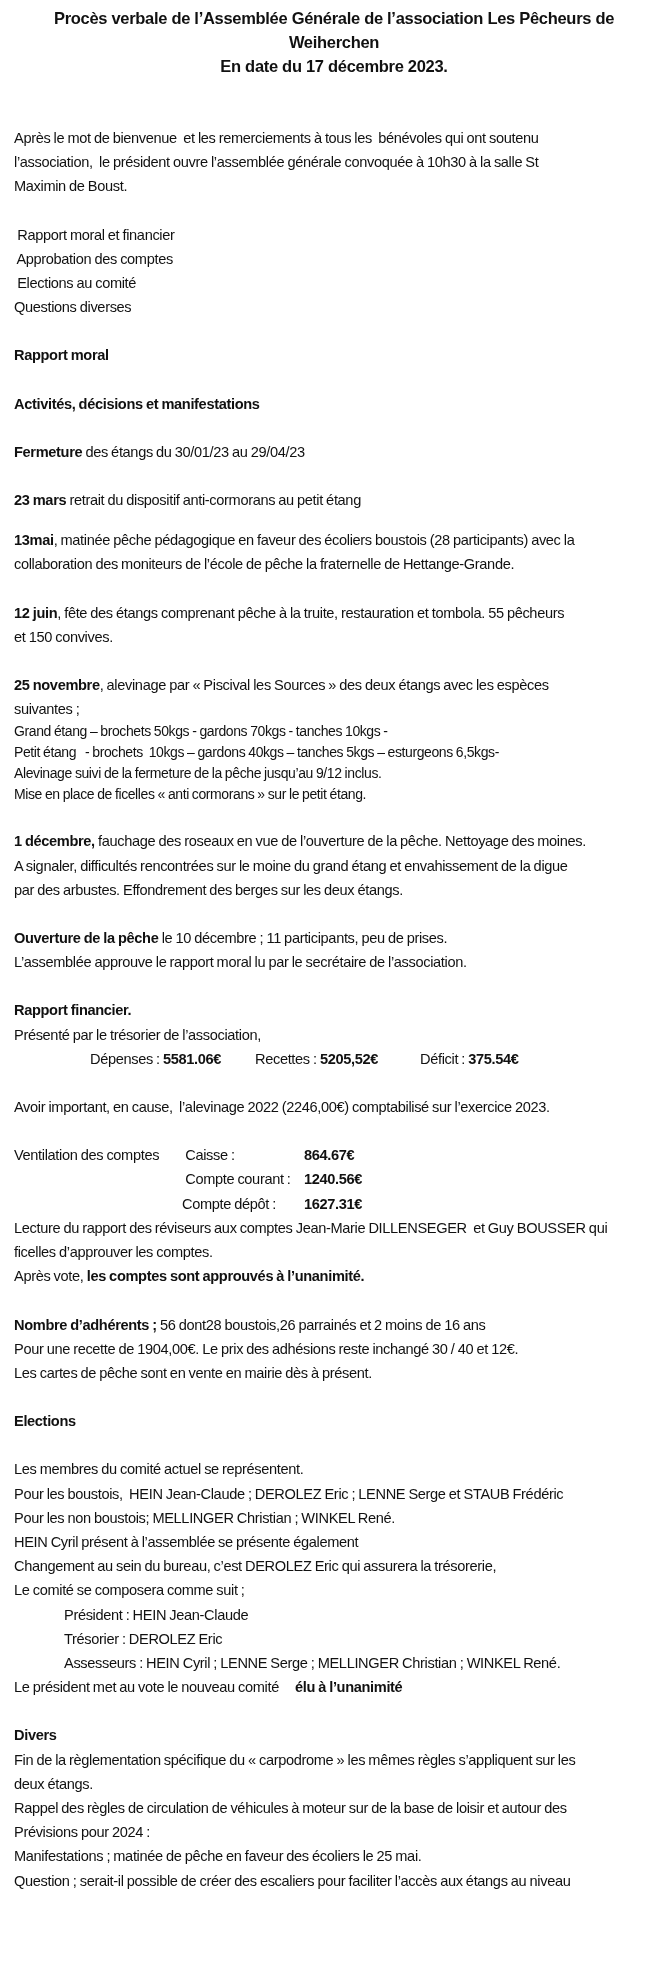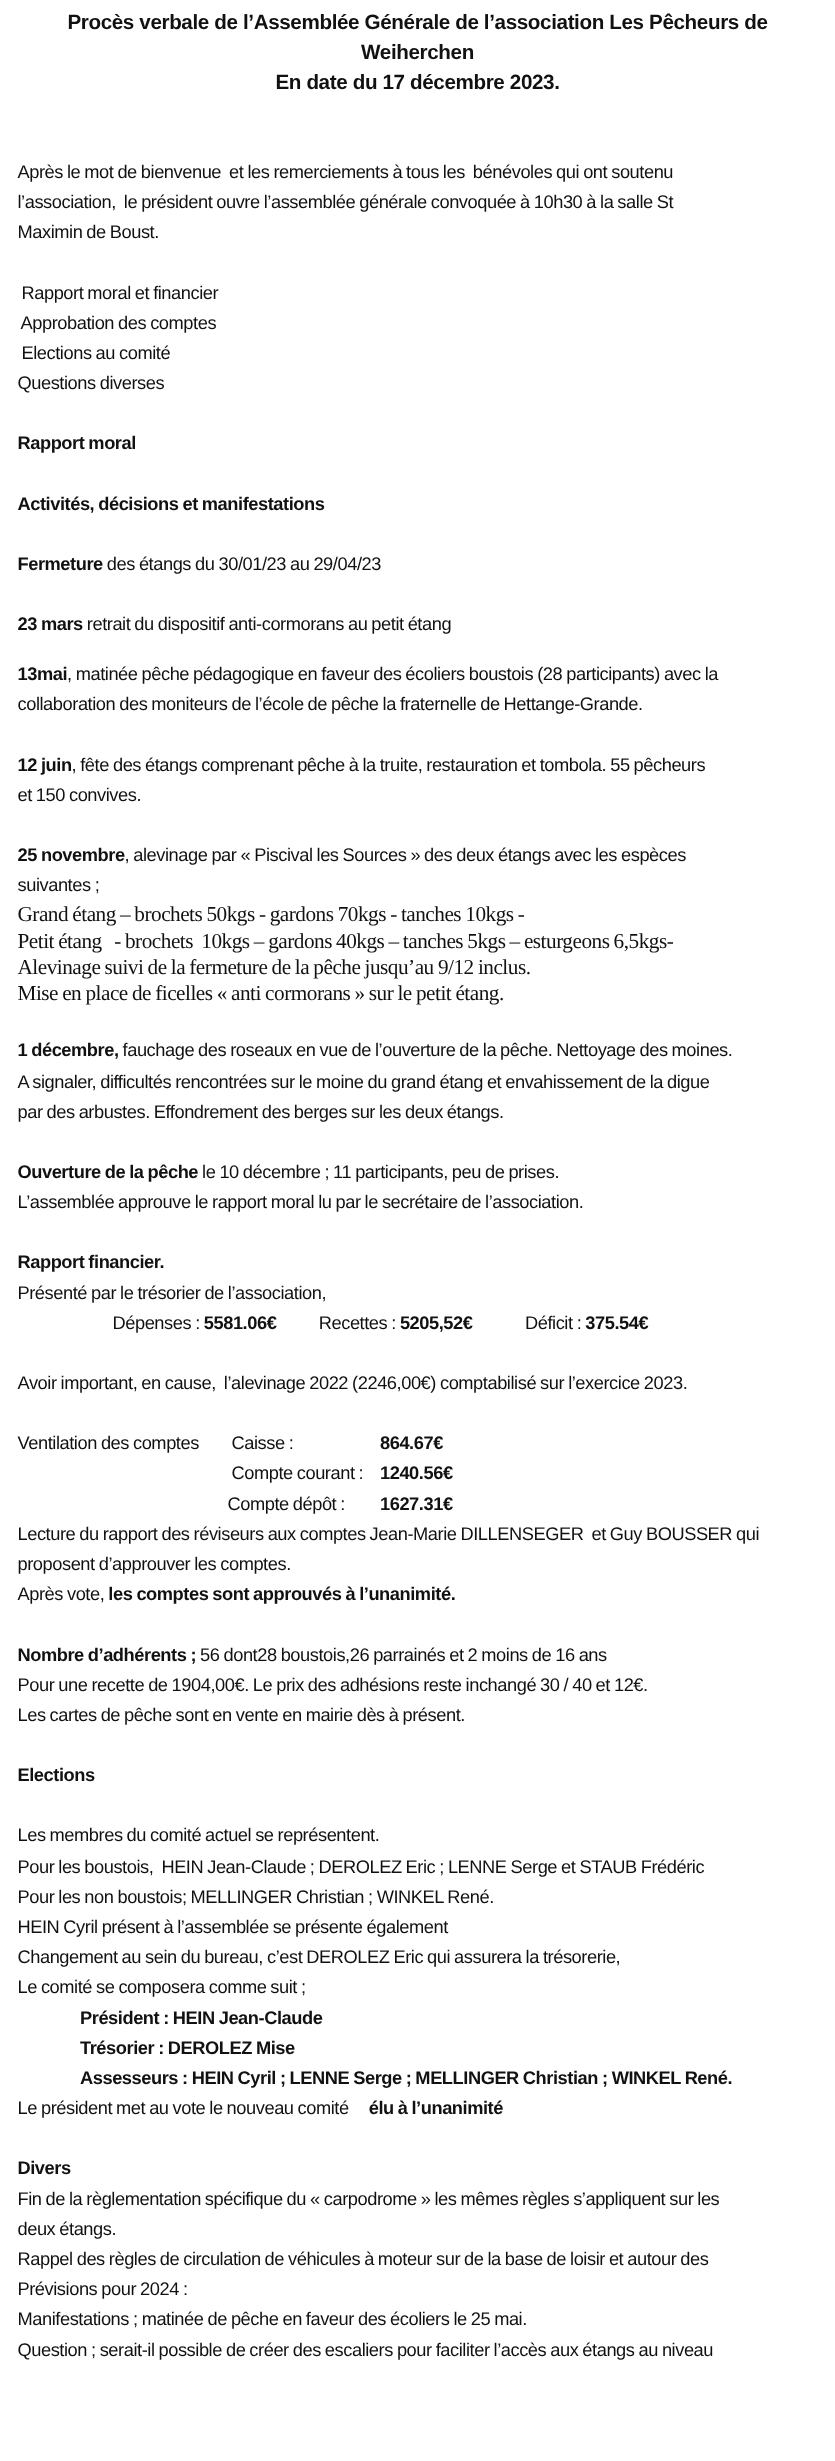--- a/index.html
+++ b/index.html
@@ -26,31 +26,30 @@
     letter-spacing: -0.3px;
   }
   .title-block .tl { display: block; }
   .body-text {
     font-size: 14.6px;
     line-height: 24.2px;
     letter-spacing: -0.35px;
     word-spacing: -0.5px;
   }
   .small-text {
-    font-size: 17px;
+    font-size: 14px;
     line-height: 21px;
     letter-spacing: -0.4px;
-    font-family: Liberation Serif, serif;
   }
   .line { display: block; white-space: pre; }
   b, .b { font-weight: bold; }
   .gap-s { height: 16px; }
   .gap-m { height: 24px; }
   .gap-l { height: 48px; }
-  .indent2 { padding-left: 50px; font-weight: bold; }
+  .indent2 { padding-left: 50px; }
   .fin-row {
     display: flex;
     padding-left: 76px;
   }
   .fin-row .cell { width: 165px; }
   .vent {
     display: grid;
     grid-template-columns: 168px 122px 70px;
   }
   .vent .lbl { white-space: pre; }
@@ -150,21 +149,21 @@
       <span class="lbl"> Caisse :</span>
       <span class="val">864.67€</span>
       <span></span>
       <span class="lbl"> Compte courant :</span>
       <span class="val">1240.56€</span>
       <span></span>
       <span class="lbl">Compte dépôt :</span>
       <span class="val">1627.31€</span>
     </div>
     <span class="line">Lecture du rapport des réviseurs aux comptes Jean-Marie DILLENSEGER  et Guy BOUSSER qui</span>
-    <span class="line">proposent d’approuver les comptes.</span>
+    <span class="line">ficelles d’approuver les comptes.</span>
     <span class="line"><span>Après vote, </span><b>les comptes sont approuvés à l’unanimité.</b></span>
 
     <div class="gap-m"></div>
 
     <div>
       <span class="line"><b>Nombre d’adhérents ;</b><span> 56 dont28 boustois,26 parrainés et 2 moins de 16 ans</span></span>
       <span class="line">Pour une recette de 1904,00€. Le prix des adhésions reste inchangé 30 / 40 et 12€.</span>
       <span class="line">Les cartes de pêche sont en vente en mairie dès à présent.</span>
     </div>
 
@@ -174,21 +173,21 @@
     <div class="gap-m"></div>
     <div>
       <span class="line">Les membres du comité actuel se représentent.</span>
       <span class="line">Pour les boustois,  HEIN Jean-Claude ; DEROLEZ Eric ; LENNE Serge et STAUB Frédéric</span>
       <span class="line">Pour les non boustois; MELLINGER Christian ; WINKEL René.</span>
       <span class="line">HEIN Cyril présent à l’assemblée se présente également</span>
       <span class="line">Changement au sein du bureau, c’est DEROLEZ Eric qui assurera la trésorerie,</span>
       <span class="line">Le comité se composera comme suit ;</span>
       <div class="indent2">
         <span class="line">Président : HEIN Jean-Claude</span>
-        <span class="line">Trésorier : DEROLEZ Mise</span>
+        <span class="line">Trésorier : DEROLEZ Eric</span>
         <span class="line">Assesseurs : HEIN Cyril ; LENNE Serge ; MELLINGER Christian ; WINKEL René.</span>
       </div>
       <span class="line"><span>Le président met au vote le nouveau comité     </span><b>élu à l’unanimité</b></span>
     </div>
 
     <div class="gap-m"></div>
 
     <span class="line b">Divers</span>
     <div>
       <span class="line">Fin de la règlementation spécifique du « carpodrome » les mêmes règles s’appliquent sur les</span>

